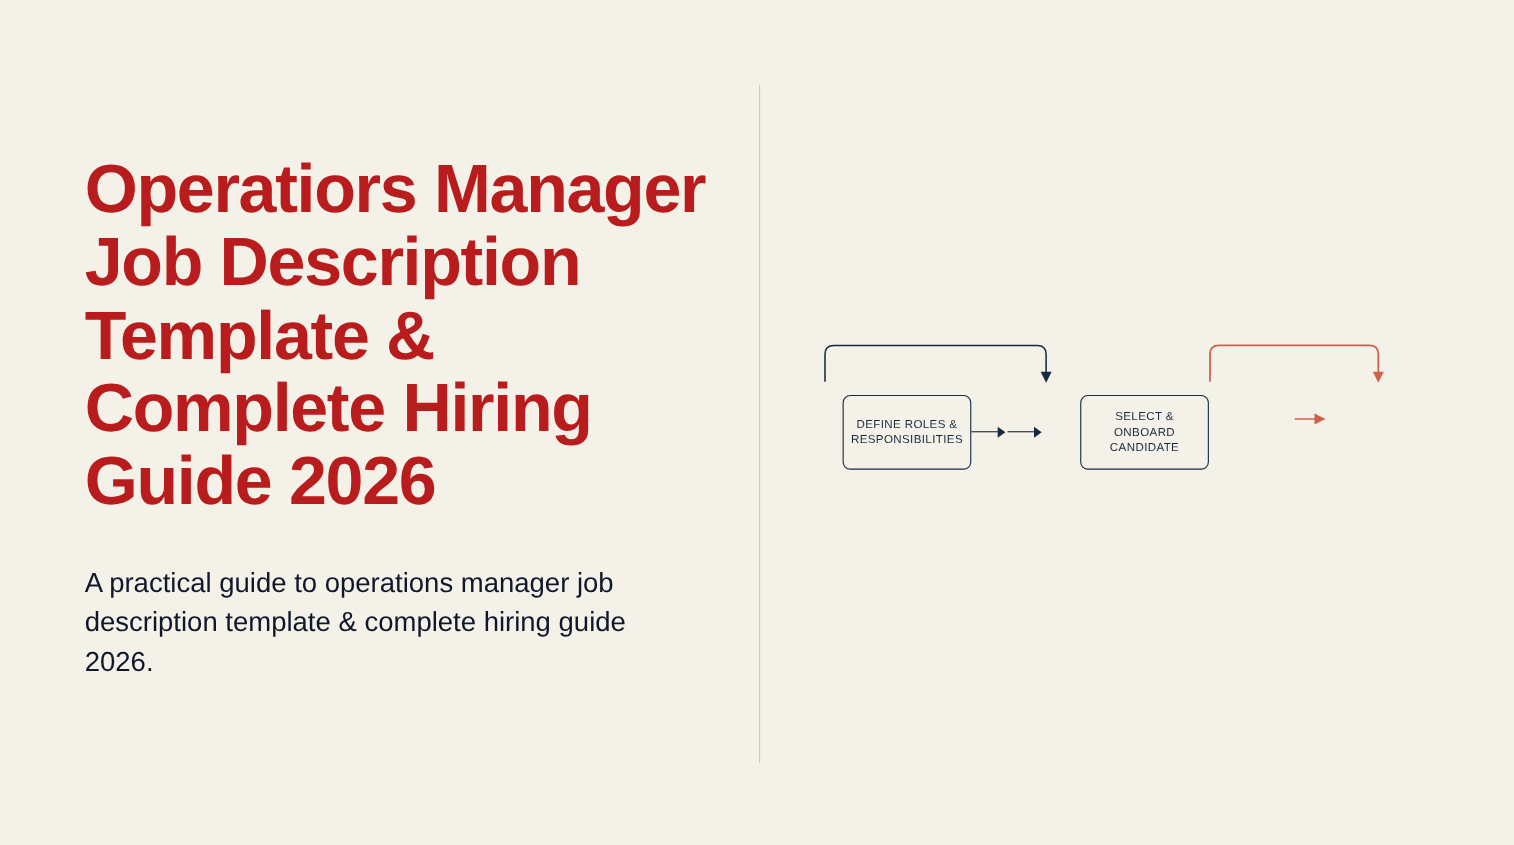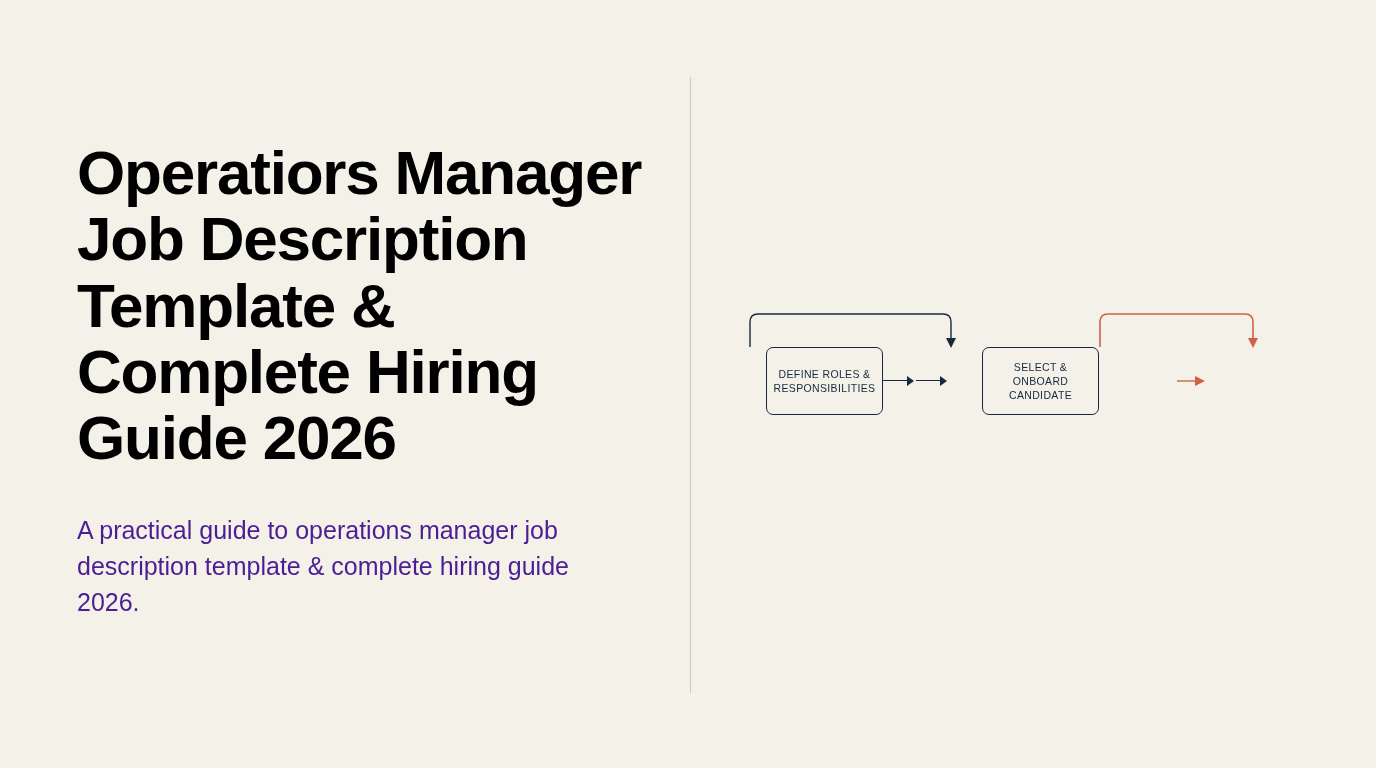--- a/index.html
+++ b/index.html
@@ -24,29 +24,29 @@
     position: absolute;
     left: 77px;
     top: 140px;
     width: 570px;
   }
   .title {
     font-size: 62px;
     line-height: 1.07;
     font-weight: 700;
     letter-spacing: -1.2px;
-    color: #000000;
+    color: #b91c1c;
     margin: 0;
     white-space: pre-line;
   }
   .subtitle {
     margin: 40px 0 0 0;
     font-size: 25px;
     line-height: 1.45;
-    color: #4c1d95;
+    color: #0f172a;
     font-weight: 400;
     max-width: 560px;
   }
   
   .divider {
     position: absolute;
     left: 690px;
     top: 77px;
     width: 1px;
     height: 616px;
@@ -56,21 +56,21 @@
   .diagram {
     position: absolute;
     left: 735px;
     top: 300px;
     width: 600px;
     height: 160px;
   }
   .flow-row {
     position: absolute;
     left: 11px;
-    top: 47px;
+    top: 59px;
     display: flex;
     align-items: center;
     padding-left: 20px;
   }
   .node {
     box-sizing: border-box;
     width: 117px;
     height: 68px;
     border: 1.4px solid #16293f;
     border-radius: 7px;

